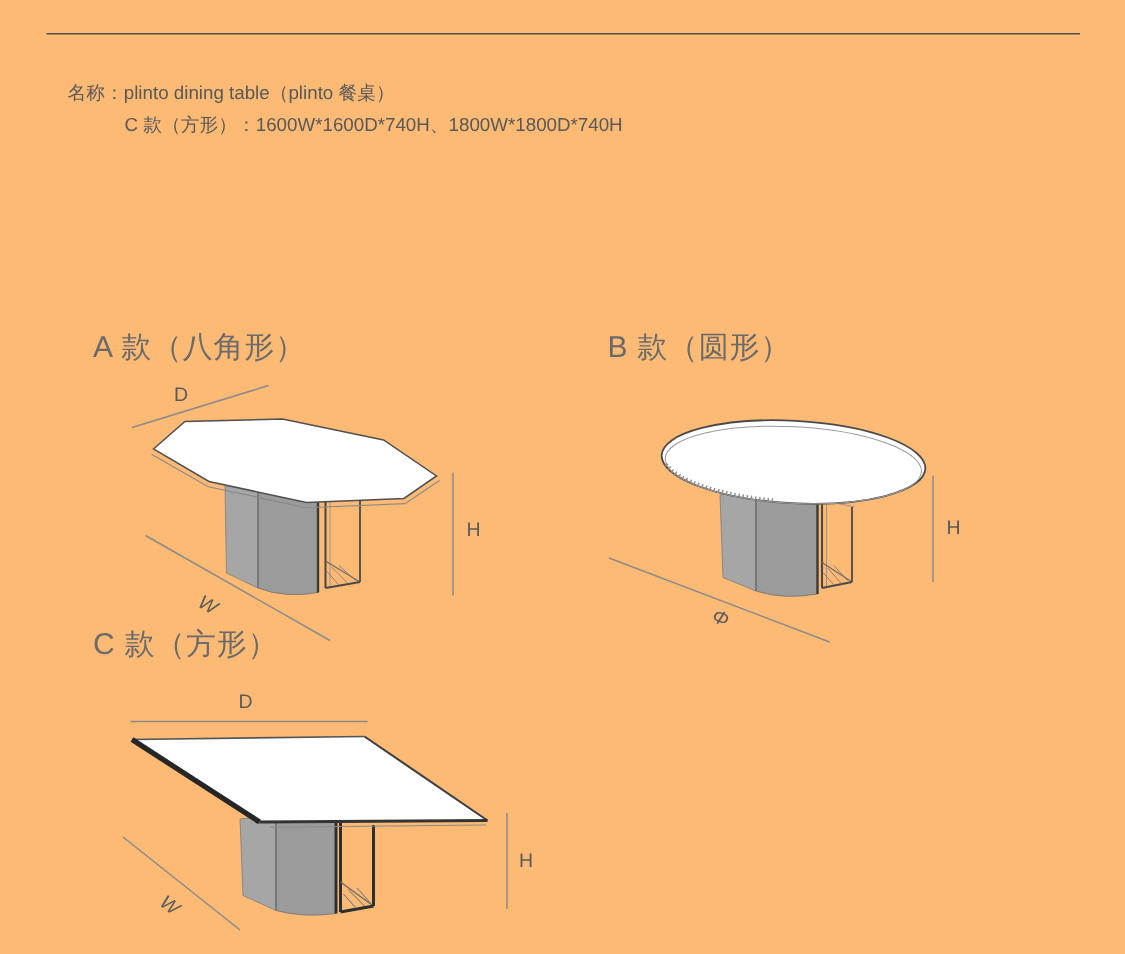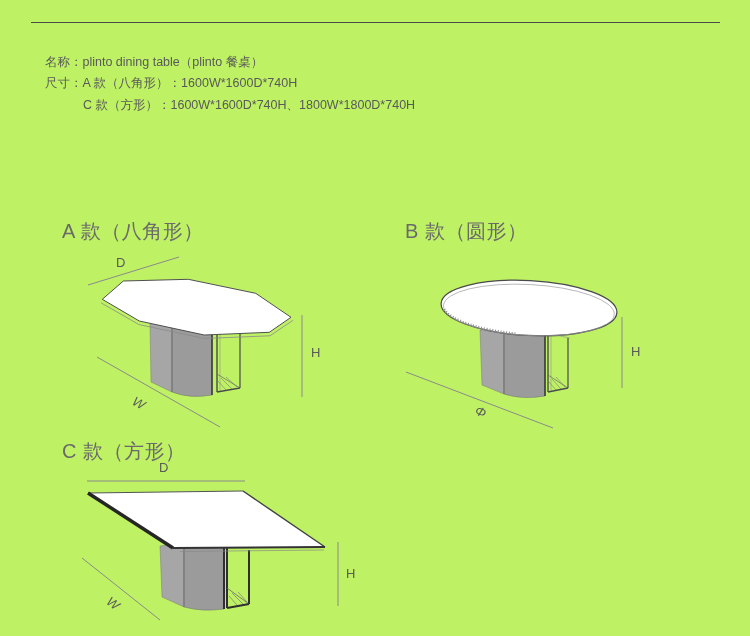--- a/index.html
+++ b/index.html
@@ -1,47 +1,46 @@
 <!DOCTYPE html>
 <html><head>
 <meta charset="utf-8">
 <style>
   html,body{margin:0;padding:0;background:#fff;}
   #page{
-    position:relative;width:750px;height:636px;background:#bef264;
+    position:relative;width:750px;height:636px;background:#fdba74;
     font-family:"Liberation Sans","DejaVu Sans",sans-serif;overflow:hidden;
   }
   #top-rule{position:absolute;left:31px;top:22px;width:689px;height:1px;background:#4a4a4a;}
   #spec-block{position:absolute;left:45px;top:52px;width:700px;color:#595959;
     font-size:12.5px;line-height:21.3px;}
   .spec-line{white-space:nowrap;}
   .spec-line.indented{padding-left:38px;}
   .diagram-title{position:absolute;font-size:20px;color:#6a6a6a;letter-spacing:0.5px;white-space:nowrap;}
   #title-a{left:62px;top:218px;}
   #title-b{left:405px;top:218px;}
-  #title-c{left:62px;top:438px;}
+  #title-c{left:62px;top:416px;}
   .diagram{position:absolute;}
   #diagram-a{left:85px;top:250px;}
   #diagram-b{left:405px;top:263px;}
   #diagram-c{left:80px;top:458px;}
   svg .dim-line{stroke:#8a8a8a;stroke-width:1;fill:none;}
   svg .dim-text{font-family:"Liberation Sans","DejaVu Sans",sans-serif;font-size:13px;fill:#5a5a5a;}
   svg .dim-text.slant{font-style:italic;}
   svg .thin{stroke:#8f8f8f;stroke-width:0.6;fill:none;}
 </style>
 </head>
 <body>
 
 <div id="page">
 
   <div id="top-rule"></div>
 
   <div id="spec-block">
     <div class="spec-line">名称：plinto dining table（plinto 餐桌）</div>
-    <div class="spec-line">尺寸：A 款（八角形）：1600W*1600D*740H</div>
     <div class="spec-line indented">C 款（方形）：1600W*1600D*740H、1800W*1800D*740H</div>
   </div>
 
   <div id="title-a" class="diagram-title">A 款（八角形）</div>
   <div id="title-b" class="diagram-title">B 款（圆形）</div>
   <div id="title-c" class="diagram-title">C 款（方形）</div>
 
   <svg id="diagram-a" class="diagram" width="240" height="185" viewBox="0 0 240 185">
 
     <g>

